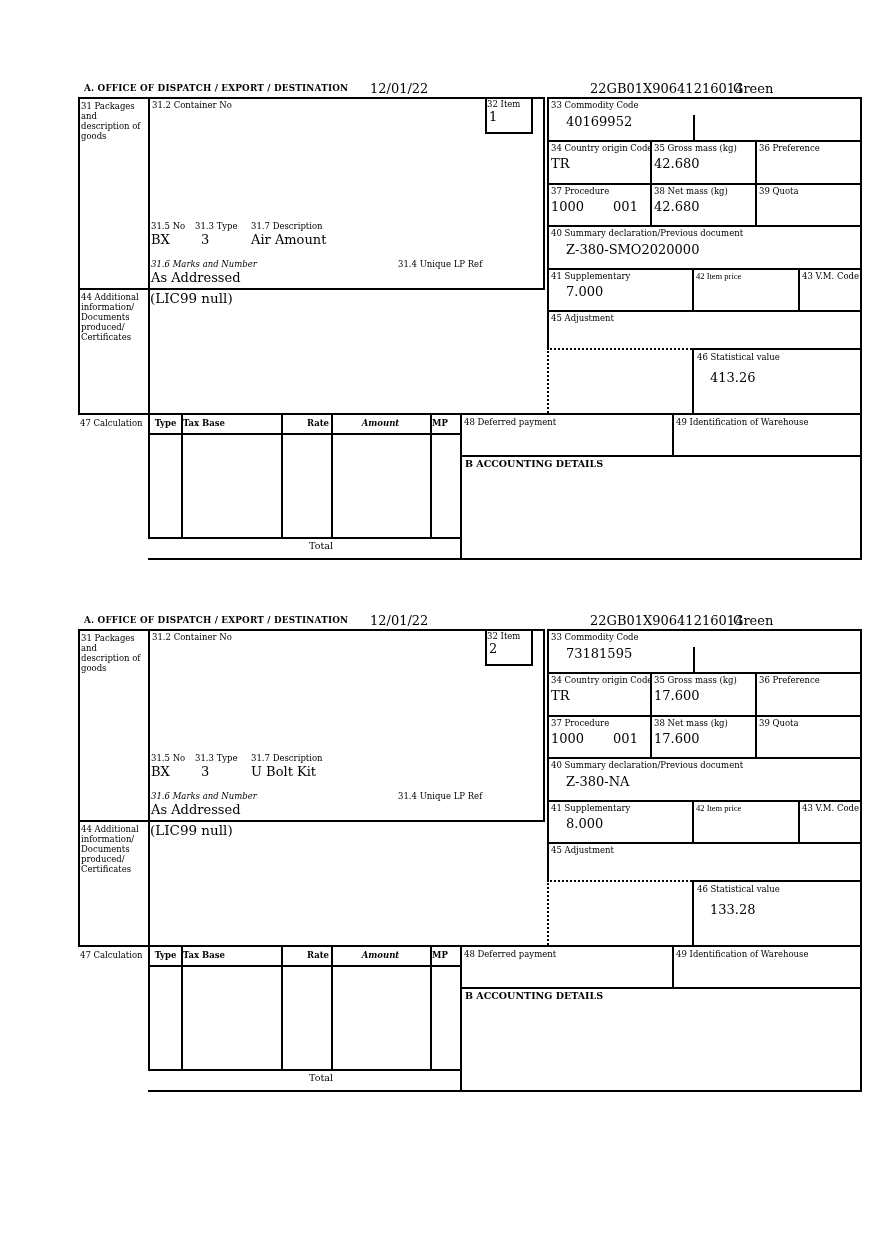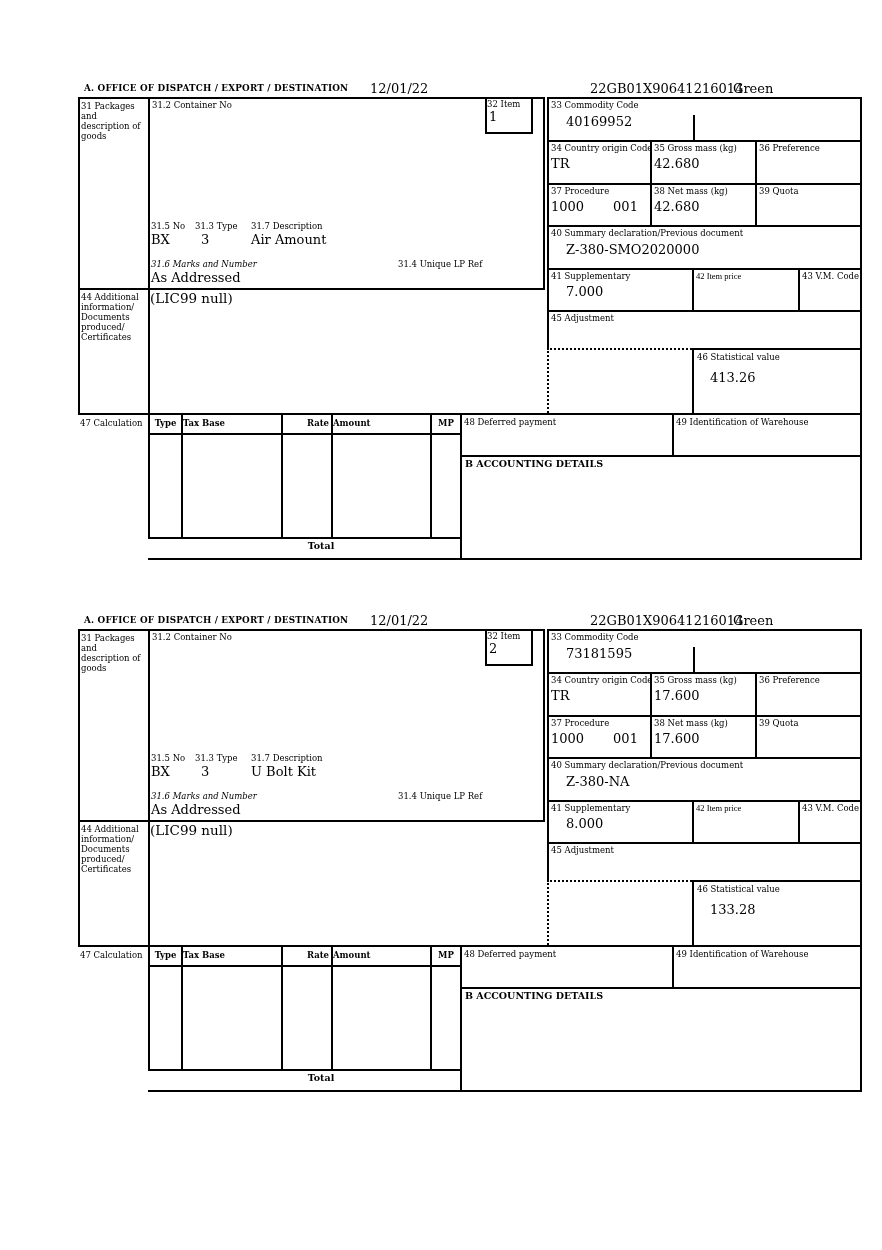--- a/index.html
+++ b/index.html
@@ -74,24 +74,24 @@
   .lineBot{left:70px;top:476px;width:714px;height:2px;}
   .lbl47{left:2px;top:336px;width:66px;}
   .tbl{left:70px;top:331px;width:314px;height:126px;}
   .thead{left:70px;top:331px;width:314px;height:22px;}
   .cd1{left:103px;} .cd2{left:203px;} .cd3{left:253px;} .cd4{left:352px;}
   .cdiv{top:333px;width:2px;height:122px;}
   .th{top:336px;font-size:8.5px;font-weight:bold;}
   .thtype{left:72px;width:31px;text-align:center;}
   .thtax{left:105px;width:98px;}
   .thrate{left:205px;width:46px;text-align:right;padding-right:2px;}
-  .thamt{left:255px;width:95px;text-align:left;padding-right:10px;}
-  .thmp{left:354px;width:28px;text-align:center;}
+  .thamt{left:255px;width:95px;text-align:center;padding-right:10px;font-style:italic;}
+  .thmp{left:354px;width:28px;text-align:left;}
   .totaltop{left:70px;top:455px;width:314px;height:2px;}
-  .totallbl{left:86px;top:459px;width:314px;text-align:center;font-size:9.5px;font-weight:bold;}
+  .totallbl{left:86px;top:459px;width:314px;text-align:center;font-size:9.5px;font-weight:normal;}
   .b48{left:382px;top:331px;width:212px;height:42px;}
   .b49{left:594px;top:331px;width:190px;height:42px;}
   .bB{left:382px;top:373px;width:402px;height:103px;}
   .lbl48{left:386px;top:335px;}
   .lbl49{left:598px;top:335px;}
   .lblB{left:387px;top:377px;font-size:9.5px;font-weight:bold;}
 </style>
 </head>
 <body>
 

